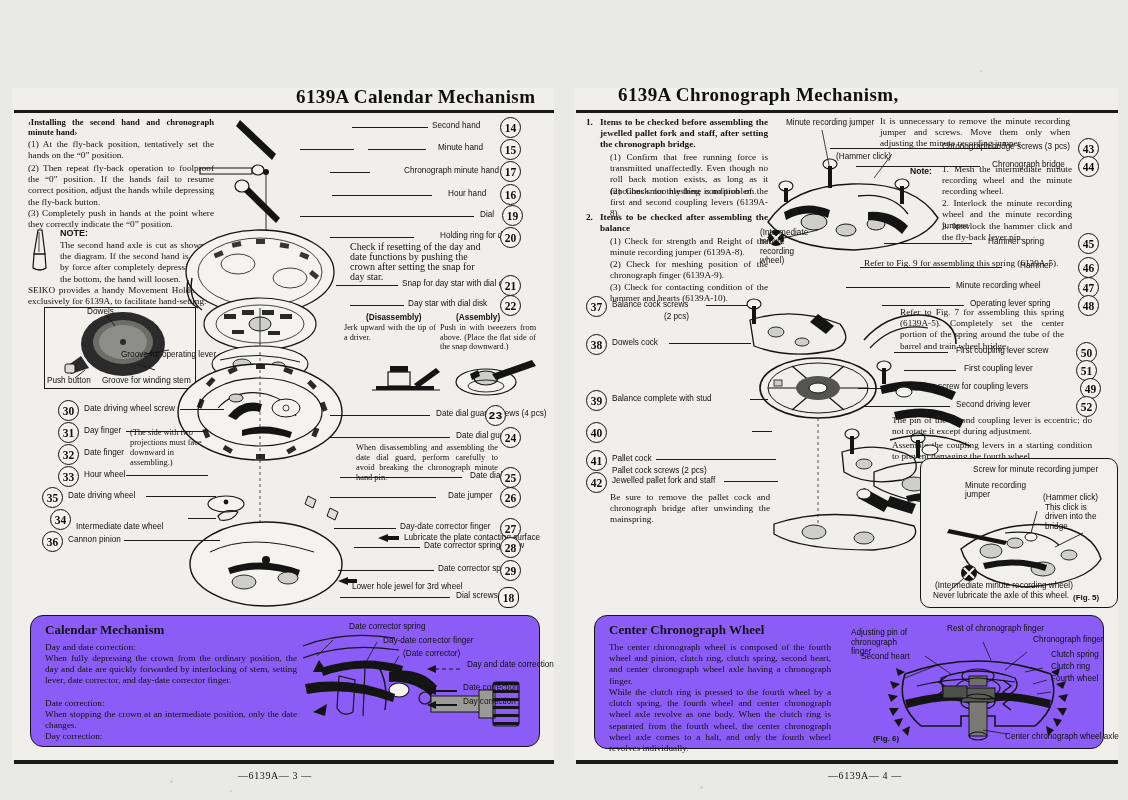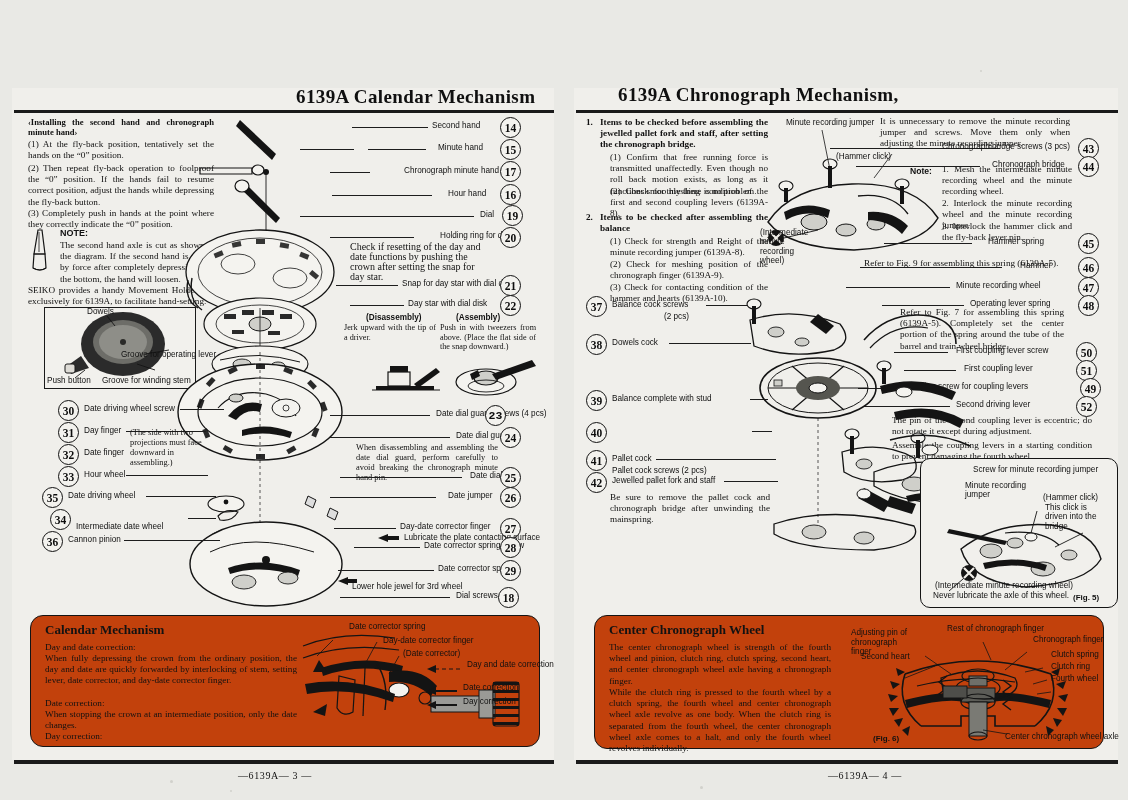--- a/index.html
+++ b/index.html
@@ -54,21 +54,21 @@
     position:absolute;width:19px;height:19px;border:1.6px solid #111;
     border-radius:50%;
     font-family:"Liberation Serif", serif;
     font-weight:bold;font-size:11.5px;
     display:flex;align-items:center;justify-content:center;
     background:#f3f2ee;color:#0d0d0d;
   }
   .leader{position:absolute;height:1px;background:#1d1d1d;}
   .rbox{
     position:absolute;border:1.7px solid #141414;border-radius:13px;
-    background:#c2410c;
+    background:#8b5cf6;
   }
   .rbox h2{
     margin:0;font-family:"Liberation Serif", serif;
     font-weight:bold;font-size:13px;
   }
   .footer{
     position:absolute;
     font-family:"Liberation Serif", serif;
     font-size:10px;letter-spacing:.6px;color:#111;
   }
@@ -321,21 +321,21 @@
       <div class="num" style="left:500px;top:560px;">29</div>
 
       <svg style="position:absolute;left:338px;top:576px;" width="20" height="10">
         <path class="inkf" d="M0 5 L10 1 L10 9 Z"></path>
           <rect x="9" y="3" width="10" height="4" class="inkf"></rect>
       </svg>
       <span class="lbl" style="left:352px;top:582px;">Lower hole jewel for 3rd wheel</span>
 
       <div class="leader" style="left:340px;top:597px;width:110px;"></div>
       <span class="lbl" style="left:456px;top:591px;">Dial screws</span>
-      <div class="num" style="left:498px;top:587px;">18</div>
+      <div class="num" style="left:498px;top:587px;border-radius:9px;">18</div>
     </div>
 
     <div>
       <div class="num" style="left:58px;top:400px;">30</div>
       <span class="lbl" style="left:84px;top:404px;">Date driving wheel screw</span>
       <div class="leader" style="left:180px;top:409px;width:44px;"></div>
 
       <div class="num" style="left:58px;top:422px;">31</div>
       <span class="lbl" style="left:84px;top:426px;">Day finger</span>
       <div class="leader" style="left:126px;top:431px;width:80px;"></div>
@@ -626,21 +626,21 @@
         <path class="ink" d="M88 26 L94 4" stroke-width=".9"></path>
         <path class="ink" d="M112 40 L140 26" stroke-width=".9"></path>
       </svg>
       <div class="lbl" style="left:14px;top:122px;">(Intermediate minute recording wheel)</div>
       <div class="lbl" style="left:12px;top:132px;">Never lubricate the axle of this wheel.</div>
       <div class="fig-cap" style="left:152px;top:134px;">(Fig. 5)</div>
     </div>
 
     <div class="rbox" style="left:30px;top:615px;width:508px;height:132px;">
       <h2 style="position:absolute;left:14px;top:6px;">Center Chronograph Wheel</h2>
-      <div class="body-text" style="left:14px;top:26px;width:222px;">The center chronograph wheel is strength of the fourth wheel and pinion, clutch ring, clutch spring, second heart, and center chronograph wheel axle having a chronograph finger.</div>
+      <div class="body-text" style="left:14px;top:26px;width:222px;">The center chronograph wheel is composed of the fourth wheel and pinion, clutch ring, clutch spring, second heart, and center chronograph wheel axle having a chronograph finger.</div>
       <div class="body-text" style="left:14px;top:71px;width:222px;">While the clutch ring is pressed to the fourth wheel by a clutch spring, the fourth wheel and center chronograph wheel axle revolve as one body. When the clutch ring is separated from the fourth wheel, the center chronograph wheel axle comes to a halt, and only the fourth wheel revolves individually.</div>
 
       <svg style="position:absolute;left:270px;top:14px;" width="226" height="116">
 
         <path class="ink" d="M40 44 Q30 74 56 96" stroke-width="1.6"></path>
         <g class="inkf">
           <path d="M40 42 l-9 -4 2 8 z"></path>
             <path d="M35 54 l-10 -3 3 8 z"></path>
           <path d="M33 66 l-10 -2 3 8 z"></path>
             <path d="M34 78 l-10 0 4 8 z"></path>

